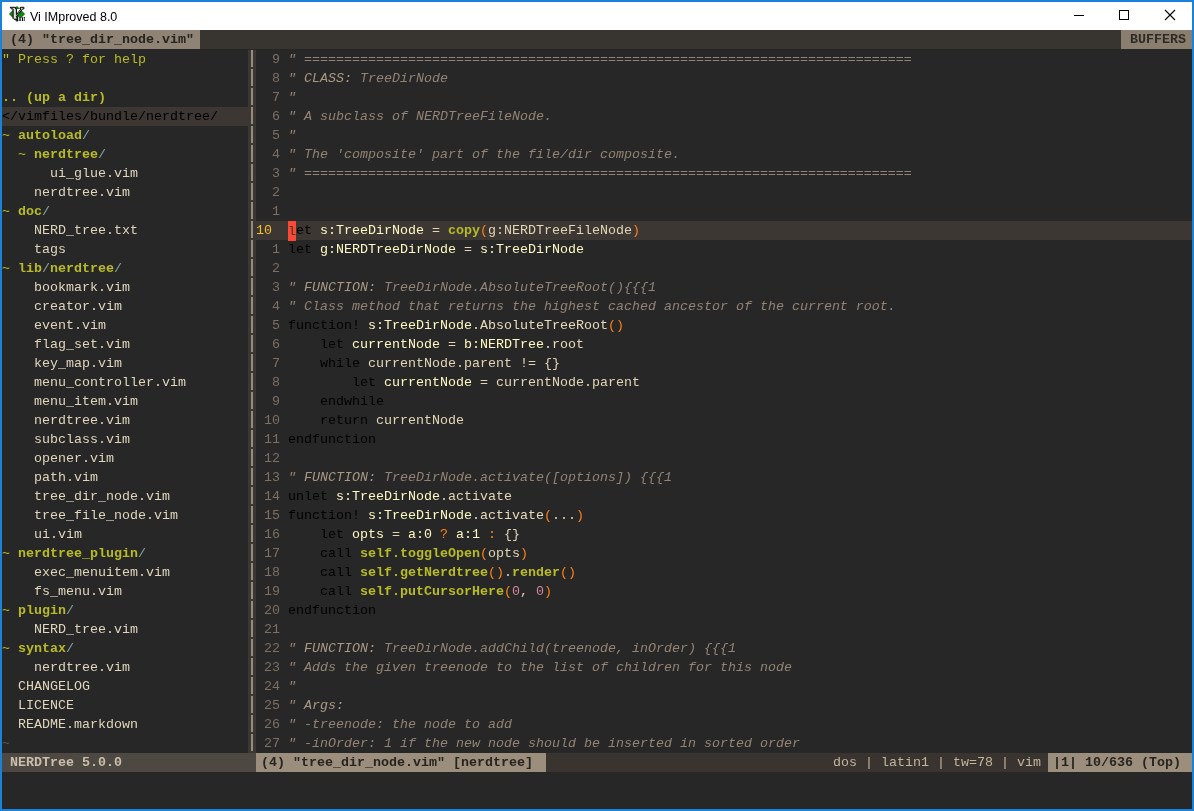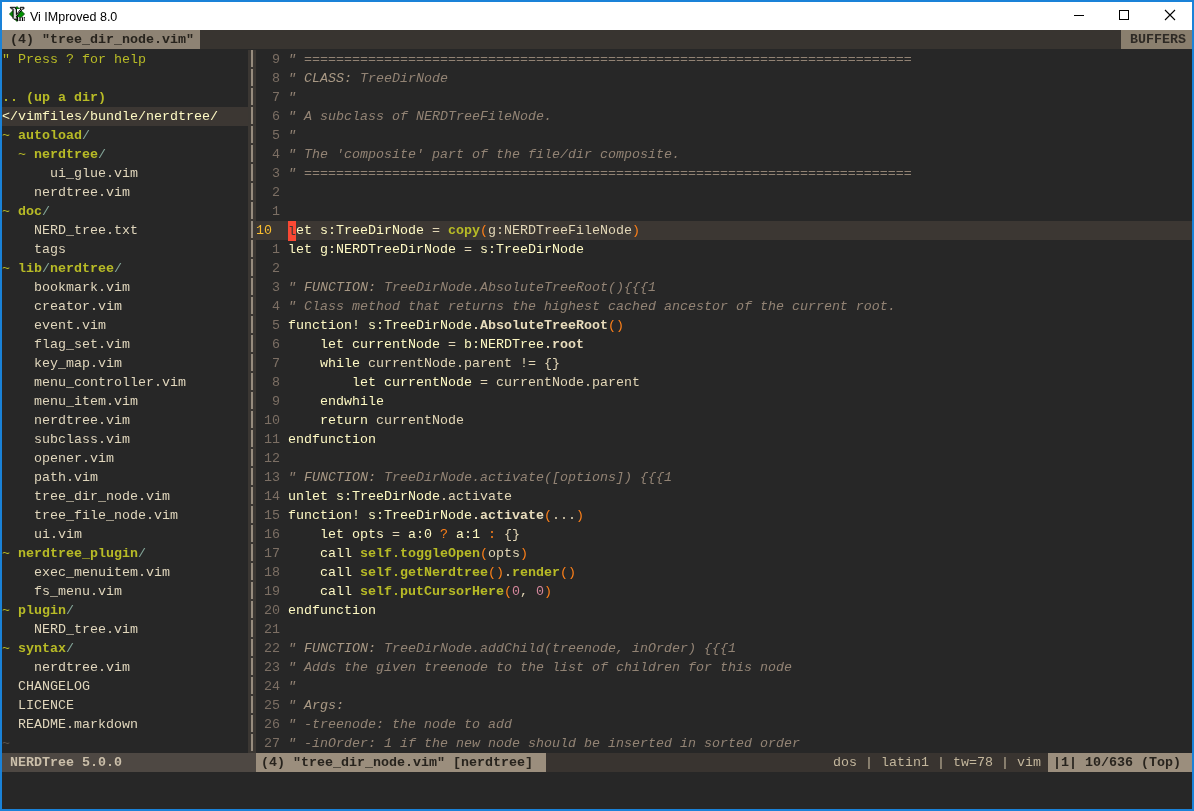--- a/index.html
+++ b/index.html
@@ -1,23 +1,23 @@
 <!DOCTYPE html>
 <html><head><meta charset="utf-8">
 <style>
 html,body{margin:0;padding:0}
 body{width:1194px;height:811px;position:relative;background:#1a82d8;overflow:hidden}
 body>div{position:absolute}
 div{font:13.3333px/19px "Liberation Mono",monospace;white-space:pre}
 .grn{color:#b8bb26} .bgrn{color:#b8bb26;font-weight:bold}
-.red{color:#fef9c3} .blu{color:#83a598} .file{color:#e0d6bc}
+.red{color:#000000} .blu{color:#83a598} .file{color:#e0d6bc}
 .tld{color:#5c544c}
 .g{color:#7c6f64} .cn{color:#fabd2f}
 .cmt{color:#928374;font-style:italic} .bcmt{color:#a89884;font-style:italic;font-weight:normal}
-.fg{color:#e2d6b6} .bfg{color:#e8dcbc;font-weight:bold}
+.fg{color:#e2d6b6} .bfg{color:#e8dcbc;font-weight:normal}
 .aqua{color:#fef9c3} .bfn{color:#b8bb26;font-weight:bold}
 .org{color:#fe8019} .pur{color:#d3869b}
 .cur{background:#fb4934;color:#3c3733;padding:2.5px 0}
 .mb{position:absolute;font-weight:bold}
 </style></head>
 <body>
 <div style="position:absolute;left:2px;top:30px;width:1190px;height:779px;background:#272727"></div>
 <div style="position:absolute;left:2px;top:2px;width:1190px;height:28px;background:#ffffff"></div>
 <svg width="16" height="16" viewBox="0 0 16 16" style="position:absolute;left:9px;top:6px">
 <polygon points="8,0.5 15.5,8 8,15.5 0.5,8" fill="#009000" stroke="#004000" stroke-width="0.8"></polygon>

